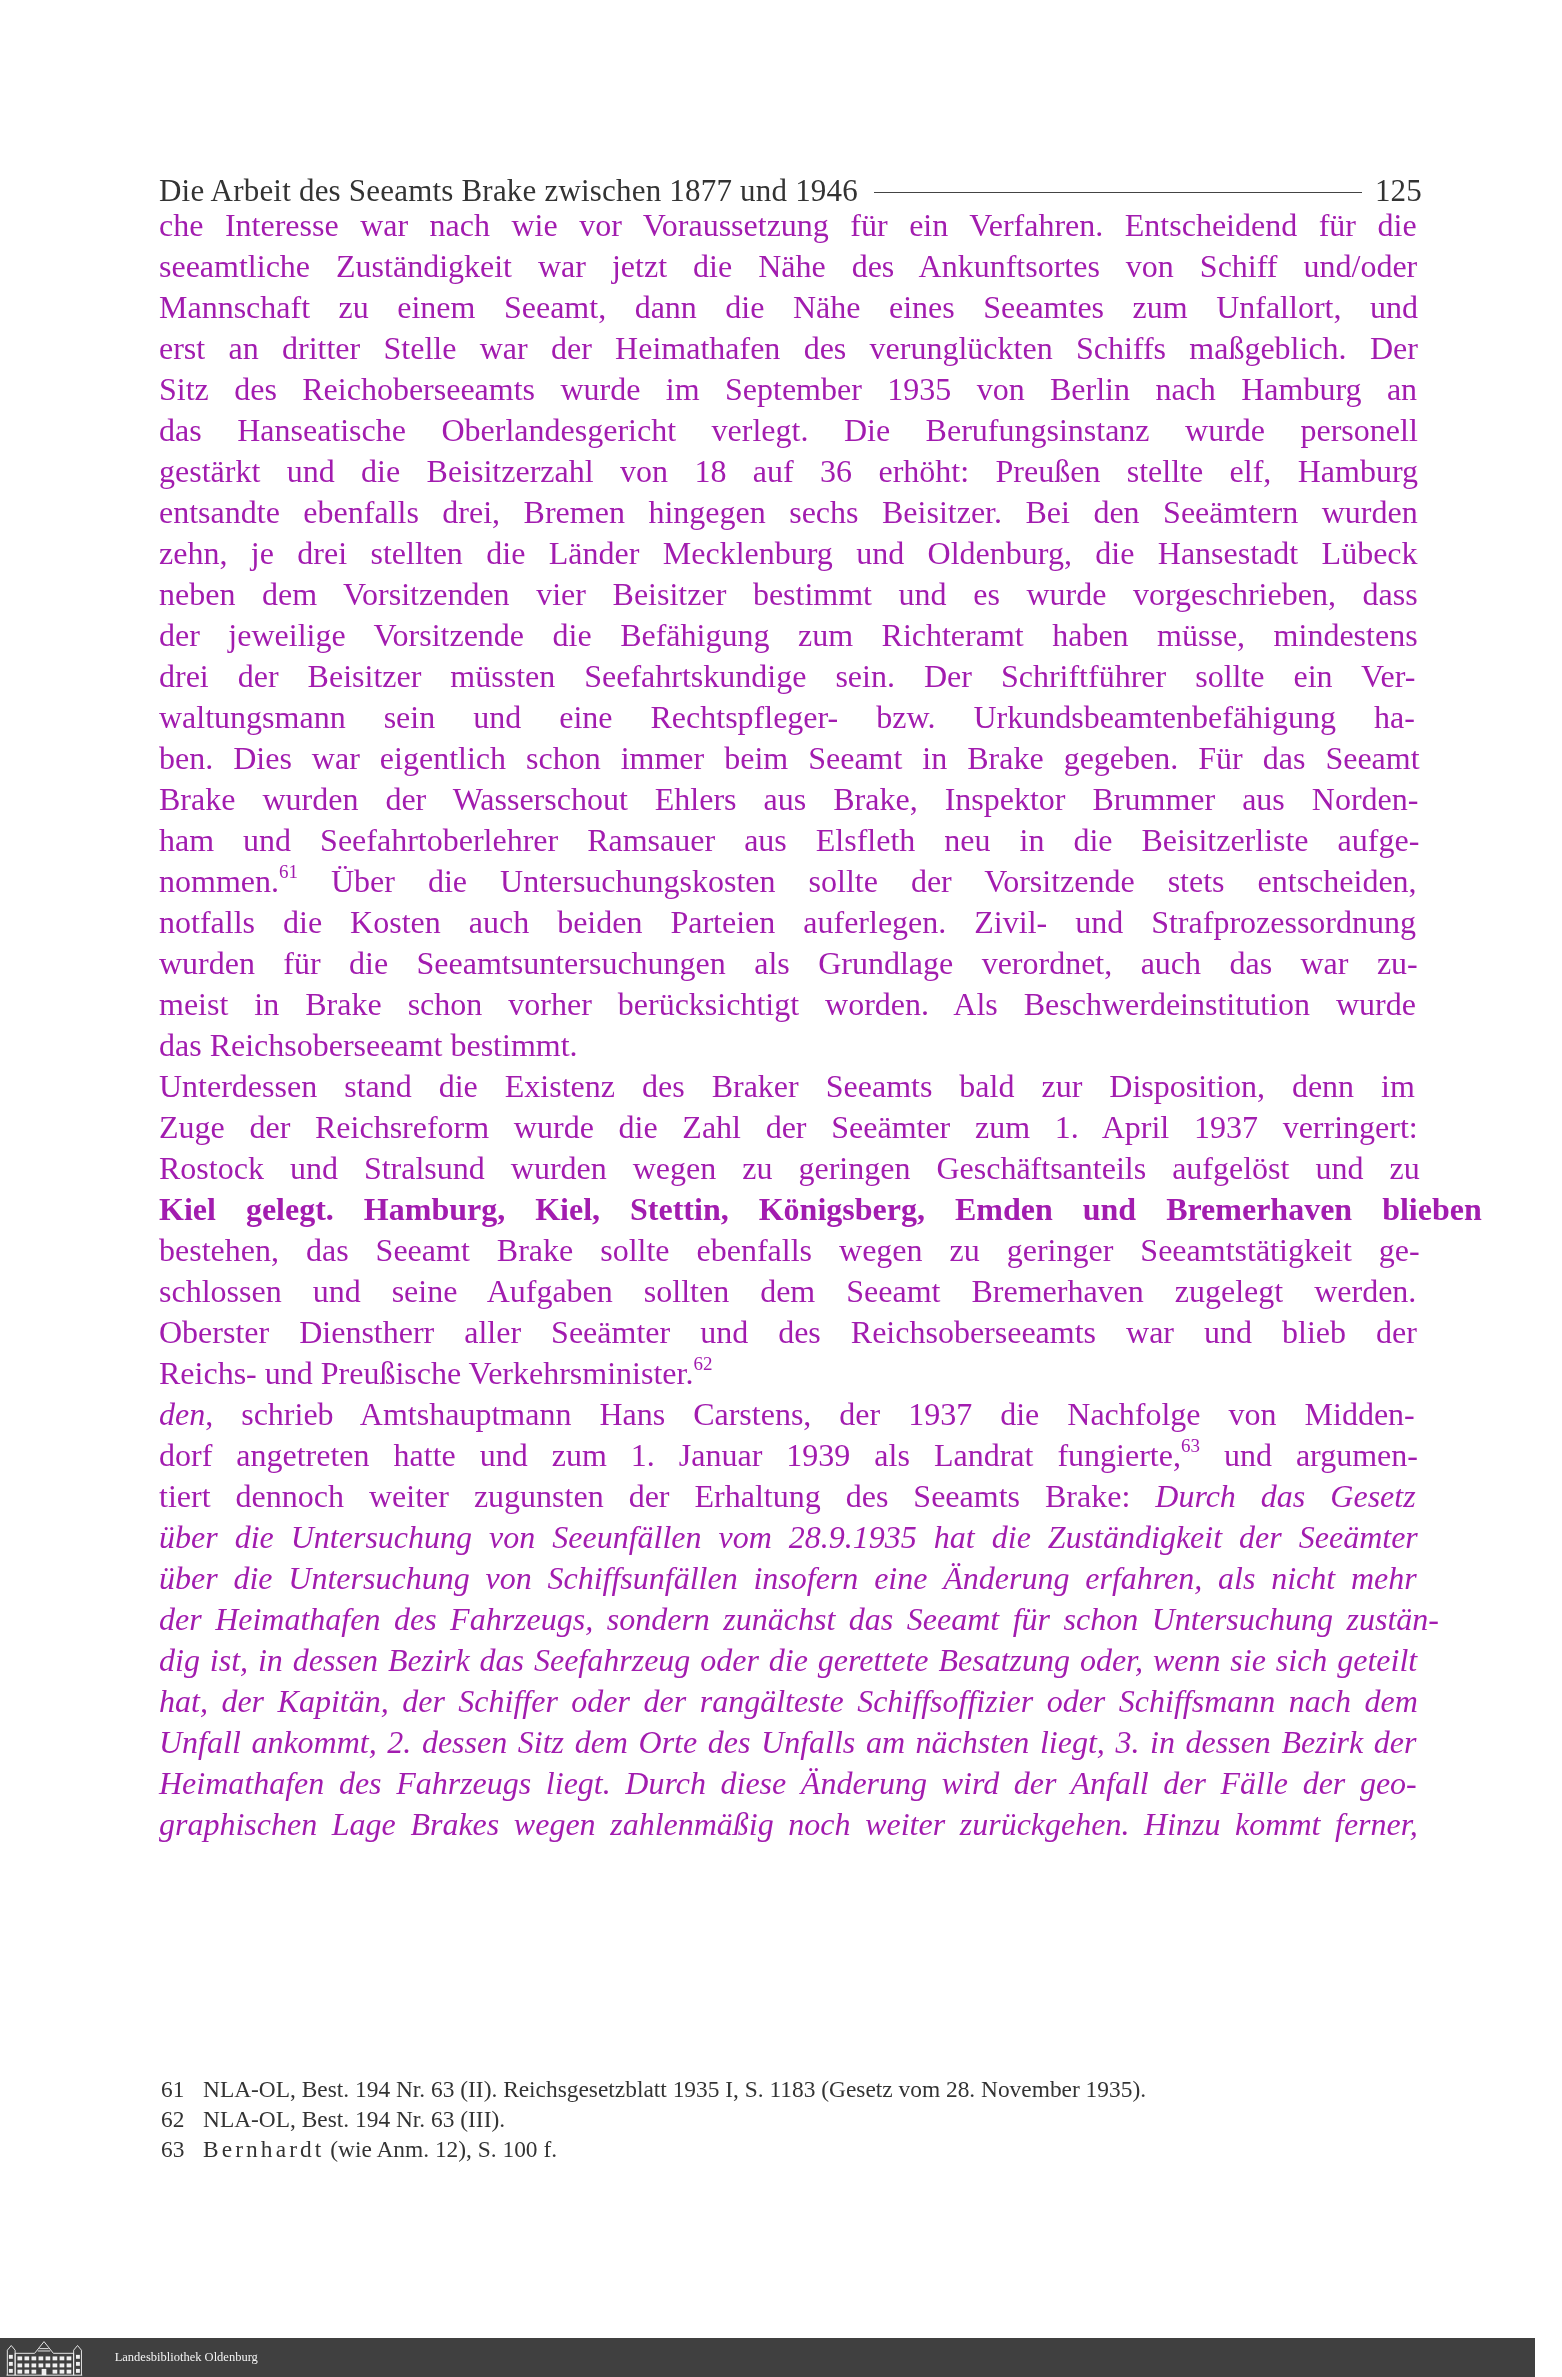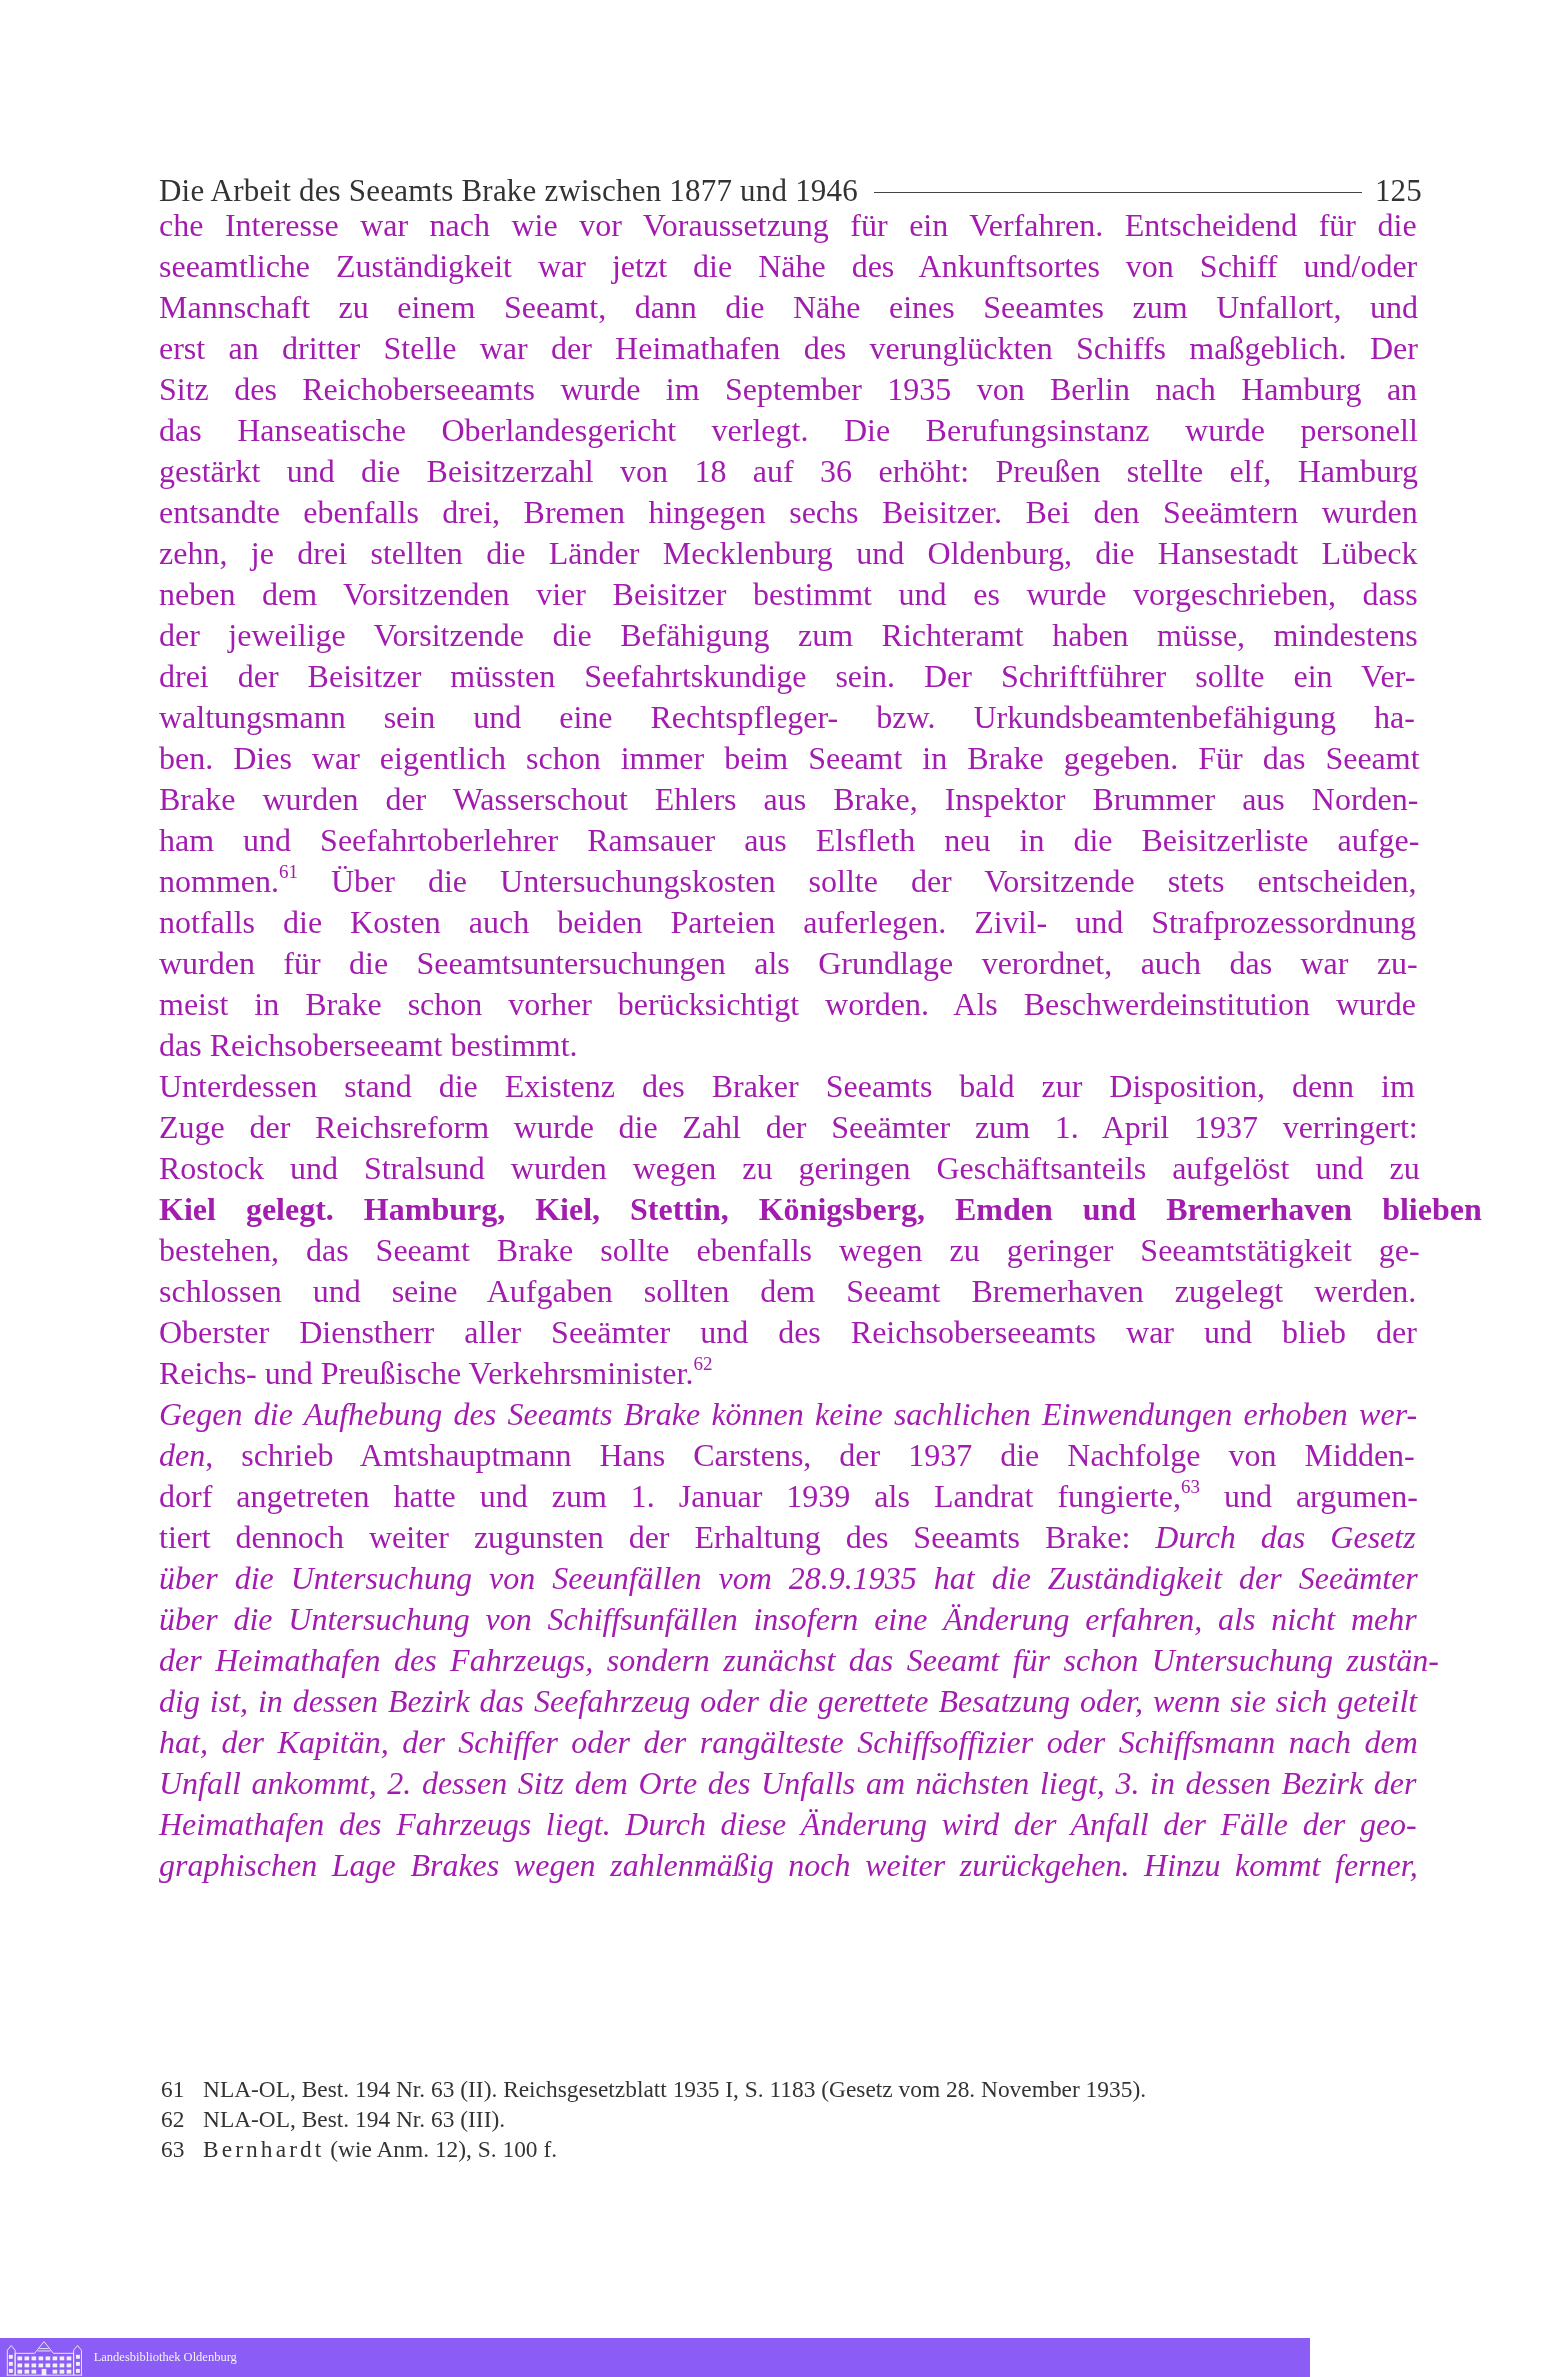--- a/index.html
+++ b/index.html
@@ -28,22 +28,22 @@
 
   .footnotes {
     position: absolute; left: 161px; top: 2074px; width: 1250px;
     font-size: 23.4px; line-height: 30px; color: #333;
   }
   .fn { display: flex; }
   .fn .num { width: 42px; flex: none; }
   .spaced { letter-spacing: 3.1px; }
 
   .bottom-bar {
-    position: absolute; left: 0; top: 2338px; width: 1310px; height: 39px;
-    background: #8b5cf6; display: flex; align-items: center;
+    position: absolute; left: 0; top: 2338px; width: 1535px; height: 39px;
+    background: #404040; display: flex; align-items: center; gap: 21px;
   }
   .logo { width: 78px; height: 38px; margin-left: 4.7px; }
   .bar-text { color: #f4f4f4; font-size: 12.5px; margin-left: 11px; }
 </style>
 </head>
 <body>
 
 <div class="running-head">
   <span class="title">Die Arbeit des Seeamts Brake zwischen 1877 und 1946</span>
   <span class="rule"></span>
@@ -73,21 +73,20 @@
     <span class="line" style="white-space: nowrap; display: block; word-spacing: 18px; text-align: left; text-align-last: left;"><span>meist in Brake schon vorher berücksichtigt worden. Als Beschwerdeinstitution wurde</span></span>
     <span class="line last"><span>das Reichsoberseeamt bestimmt.</span></span>
     <span class="line" style="white-space: nowrap; display: block; word-spacing: 19px; text-align: left; text-align-last: left;"><span>Unterdessen stand die Existenz des Braker Seeamts bald zur Disposition, denn im</span></span>
     <span class="line" style="white-space: nowrap; display: block; word-spacing: 16.7px; text-align: left; text-align-last: left;"><span>Zuge der Reichsreform wurde die Zahl der Seeämter zum 1. April 1937 verringert:</span></span>
     <span class="line" style="white-space: nowrap; display: block; word-spacing: 18px; text-align: left; text-align-last: left;"><span>Rostock und Stralsund wurden wegen zu geringen Geschäftsanteils aufgelöst und zu</span></span>
     <span class="line" style="white-space: nowrap; display: block; word-spacing: 22px; text-align: left; text-align-last: left; font-weight: bold;"><span>Kiel gelegt. Hamburg, Kiel, Stettin, Königsberg, Emden und Bremerhaven blieben</span></span>
     <span class="line" style="white-space: nowrap; display: block; word-spacing: 19px; text-align: left; text-align-last: left;"><span>bestehen, das Seeamt Brake sollte ebenfalls wegen zu geringer Seeamtstätigkeit ge-</span></span>
     <span class="line" style="white-space: nowrap; display: block; word-spacing: 23px; text-align: left; text-align-last: left;"><span>schlossen und seine Aufgaben sollten dem Seeamt Bremerhaven zugelegt werden.</span></span>
     <span class="line" style="white-space: nowrap; display: block; word-spacing: 22px; text-align: left; text-align-last: left;"><span>Oberster Dienstherr aller Seeämter und des Reichsoberseeamts war und blieb der</span></span>
     <span class="line last"><span>Reichs- und Preußische Verkehrsminister.</span><sup>62</sup></span>
-    <span class="line" style="white-space: nowrap; display: block; word-spacing: 3.3px; text-align: left; text-align-last: left;"><span class="it">Gegen die Aufhebung des Seeamts Brake können keine sachlichen Einwendungen erhoben wer-</span></span>
     <span class="line" style="white-space: nowrap; display: block; word-spacing: 20px; text-align: left; text-align-last: left;"><span class="it">den</span><span>, schrieb Amtshauptmann Hans Carstens, der 1937 die Nachfolge von Midden-</span></span>
     <span class="line" style="white-space: nowrap; display: block; word-spacing: 16px; text-align: left; text-align-last: left;"><span>dorf angetreten hatte und zum 1. Januar 1939 als Landrat fungierte,</span><sup>63</sup><span> und argumen-</span></span>
     <span class="line" style="white-space: nowrap; display: block; word-spacing: 17px; text-align: left; text-align-last: left;"><span>tiert dennoch weiter zugunsten der Erhaltung des Seeamts Brake: </span><span class="it">Durch das Gesetz</span></span>
     <span class="line" style="white-space: nowrap; display: block; word-spacing: 9px; text-align: left; text-align-last: left;"><span class="it">über die Untersuchung von Seeunfällen vom 28.9.1935 hat die Zuständigkeit der Seeämter</span></span>
     <span class="line" style="white-space: nowrap; display: block; word-spacing: 7.8px; text-align: left; text-align-last: left;"><span class="it">über die Untersuchung von Schiffsunfällen insofern eine Änderung erfahren, als nicht mehr</span></span>
     <span class="line" style="white-space: nowrap; display: block; word-spacing: 5.5px; text-align: left; text-align-last: left;"><span class="it">der Heimathafen des Fahrzeugs, sondern zunächst das Seeamt für schon Untersuchung zustän-</span></span>
     <span class="line" style="white-space: nowrap; display: block; word-spacing: 1.9px; text-align: left; text-align-last: left;"><span class="it">dig ist, in dessen Bezirk das Seefahrzeug oder die gerettete Besatzung oder, wenn sie sich geteilt</span></span>
     <span class="line" style="white-space: nowrap; display: block; word-spacing: 5.5px; text-align: left; text-align-last: left;"><span class="it">hat, der Kapitän, der Schiffer oder der rangälteste Schiffsoffizier oder Schiffsmann nach dem</span></span>
     <span class="line" style="white-space: nowrap; display: block; word-spacing: 2.6px; text-align: left; text-align-last: left;"><span class="it">Unfall ankommt, 2. dessen Sitz dem Orte des Unfalls am nächsten liegt, 3. in dessen Bezirk der</span></span>
     <span class="line" style="white-space: nowrap; display: block; word-spacing: 6.6px; text-align: left; text-align-last: left;"><span class="it">Heimathafen des Fahrzeugs liegt. Durch diese Änderung wird der Anfall der Fälle der geo-</span></span>

